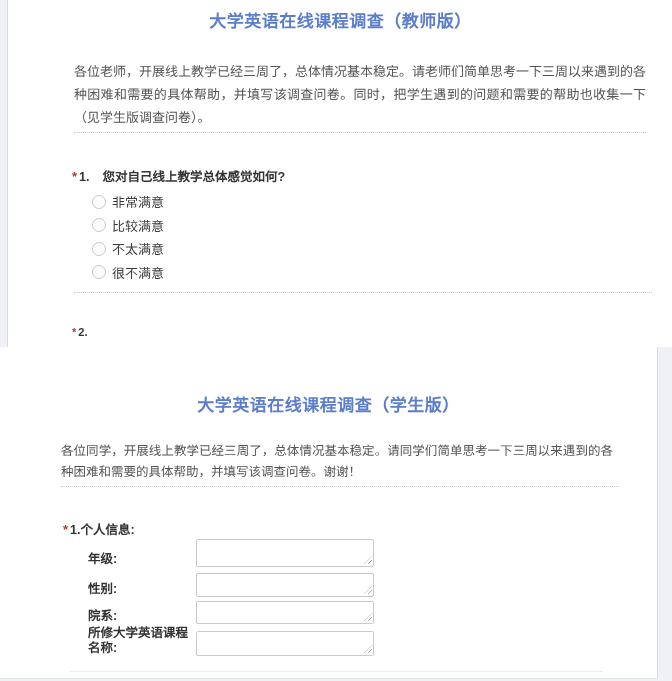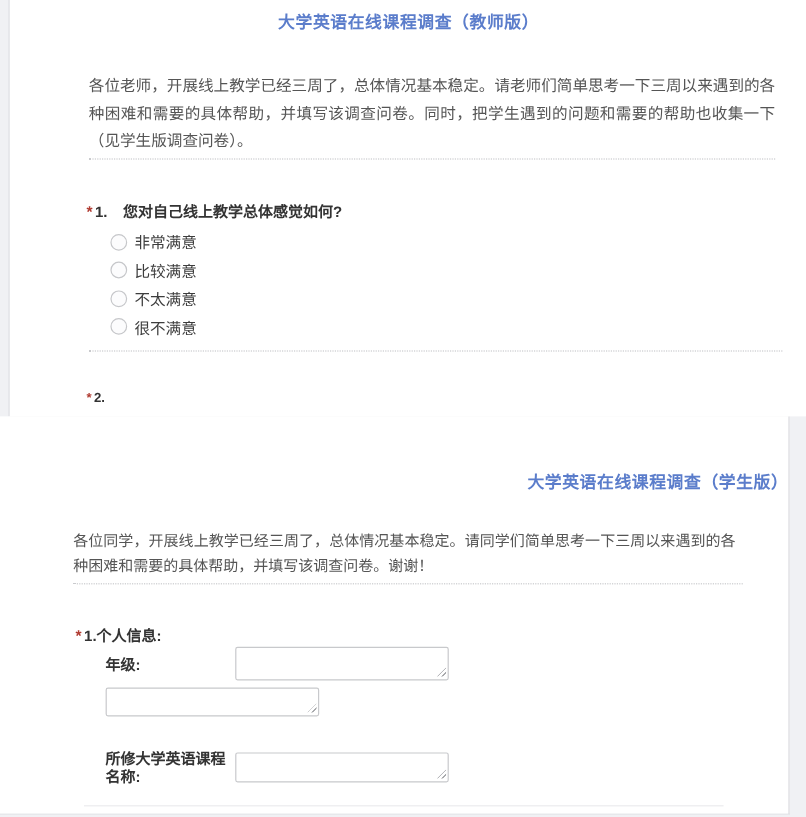--- a/index.html
+++ b/index.html
@@ -24,27 +24,27 @@
   }
   .card-student{
     left:0;top:347px;width:657px;height:331px;
     border-right:1px solid #dadbdf;
     border-bottom:1px solid #e2e3e7;
   }
   .survey-title{
     position:absolute;left:0;right:0;
     margin:0;
     text-align:center;
-    font-size:14px;
+    font-size:17px;
     font-weight:bold;
     color:#5b7dcb;
     letter-spacing:0.5px;
   }
   .card-teacher .survey-title{top:7px;}
-  .card-student .survey-title{top:44px;text-align:right;}
+  .card-student .survey-title{top:44px;}
   .intro{
     position:absolute;
     margin:0;
     font-size:13px;
     color:#555555;
     text-align:justify;
   }
   .intro-teacher{top:60px;left:66px;width:572px;line-height:23px;}
   .intro-student{top:94px;left:61px;width:552px;line-height:21px;font-size:12.5px;}
   .divider{position:absolute;height:0;}
@@ -100,21 +100,21 @@
   }
   .option-label{
     margin-left:6px;
     font-size:13px;
     color:#3d3d3d;
   }
   .field-row{
     position:absolute;
     left:88px;
     display:flex;
-    align-items:center;
+    align-items:flex-end;
   }
   .field-label{
     width:108px;
     font-size:12.5px;
     font-weight:bold;
     color:#333333;
     line-height:15px;
     padding-top:3px;
   }
   .ta-wrap{position:relative;width:178px;}
@@ -207,26 +207,34 @@
 
     <div class="field-row row-grade">
       <label class="field-label">年级:</label>
       <div class="ta-wrap">
         <textarea style=""></textarea>
         <span class="grip"></span>
       </div>
     </div>
 
     <div class="field-row row-gender">
-      <div class="ta-wrap">
-        <textarea style=""></textarea>
-        <span class="grip"></span>
-      </div>
-    </div>
-
+      <label class="field-label">性别:</label>
+      <div class="ta-wrap">
+        <textarea style=""></textarea>
+        <span class="grip"></span>
+      </div>
+    </div>
+
+    <div class="field-row row-dept">
+      <label class="field-label">院系:</label>
+      <div class="ta-wrap">
+        <textarea style=""></textarea>
+        <span class="grip"></span>
+      </div>
+    </div>
 
     <div class="field-row row-course">
       <label class="field-label">所修大学英语课程名称:</label>
       <div class="ta-wrap">
         <textarea style=""></textarea>
         <span class="grip"></span>
       </div>
     </div>
 
     <div class="divider solid div-s2"></div>

